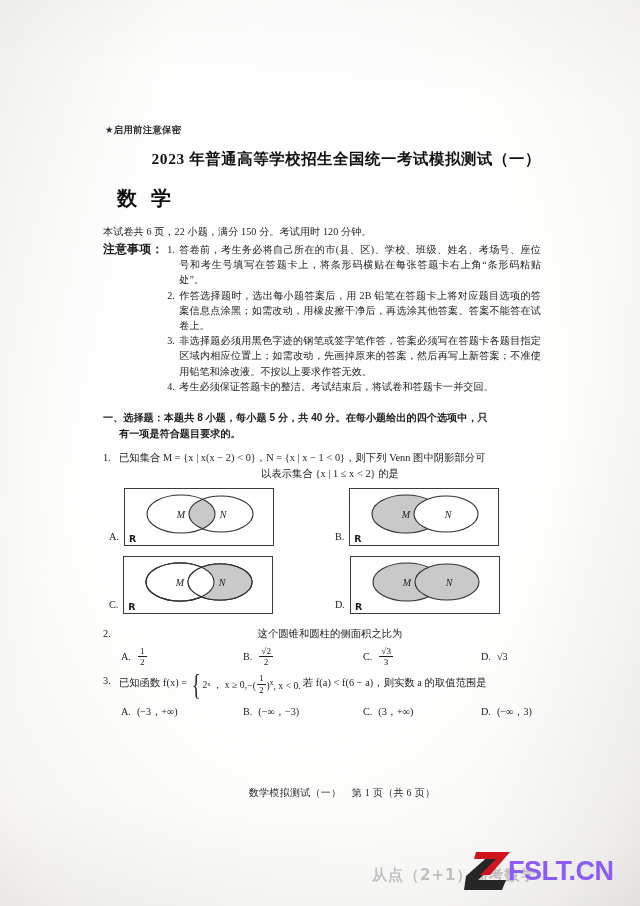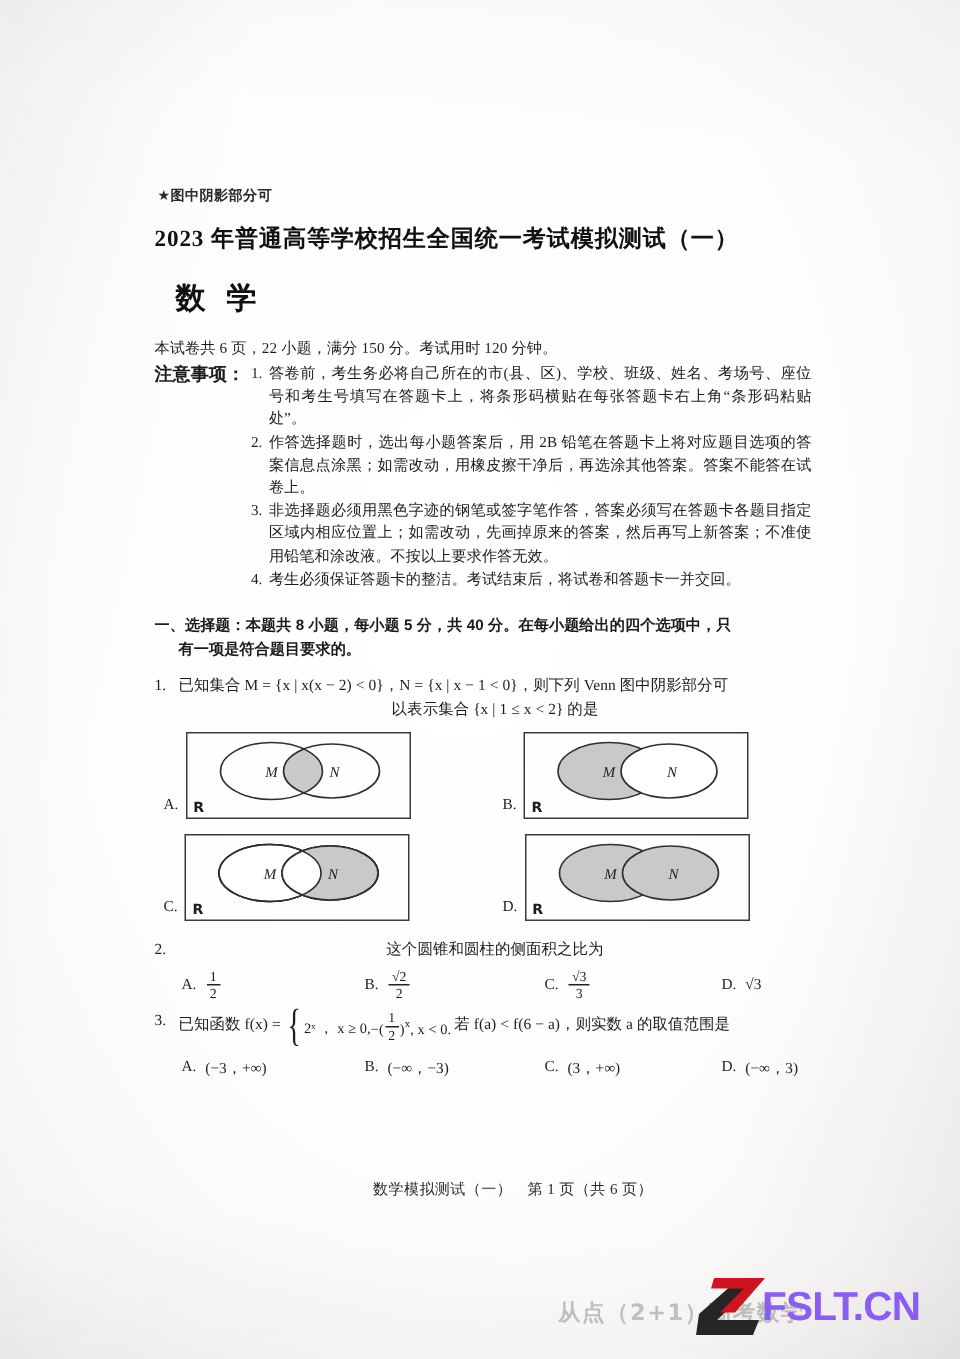--- a/index.html
+++ b/index.html
@@ -51,21 +51,21 @@
     font-size: 9.4px;
     font-weight: 700;
     letter-spacing: .3px;
     color: #2a2a2a;
     margin: 0 0 12px 2px;
     filter: blur(.22px);
   }
 
   
   .doc-title {
-    text-align: left;
+    text-align: right;
     font-size: 15.4px;
     font-weight: 700;
     letter-spacing: .6px;
     margin: 0 0 15px 0;
     color: #111;
     font-family: "Liberation Serif", serif;
     filter: blur(.17px);
   }
   .subject-title {
     text-align: left;
@@ -281,21 +281,21 @@
 </style>
 </head>
 <body>
 
 <div class="page"></div>
 
 <div class="sheet">
 
   <div class="content">
 
-    <div class="secret-line">★图中阴影部分可</div>
+    <div class="secret-line">★启用前注意保密</div>
 
     <div class="doc-title">2023 年普通高等学校招生全国统一考试模拟测试（一）</div>
 
     <div class="subject-title">数学</div>
 
     <div class="meta-line">本试卷共 6 页，22 小题，满分 150 分。考试用时 120 分钟。</div>
 
     <div class="notice">
       <div class="notice-label">注意事项：</div>
       <div class="notice-items">

